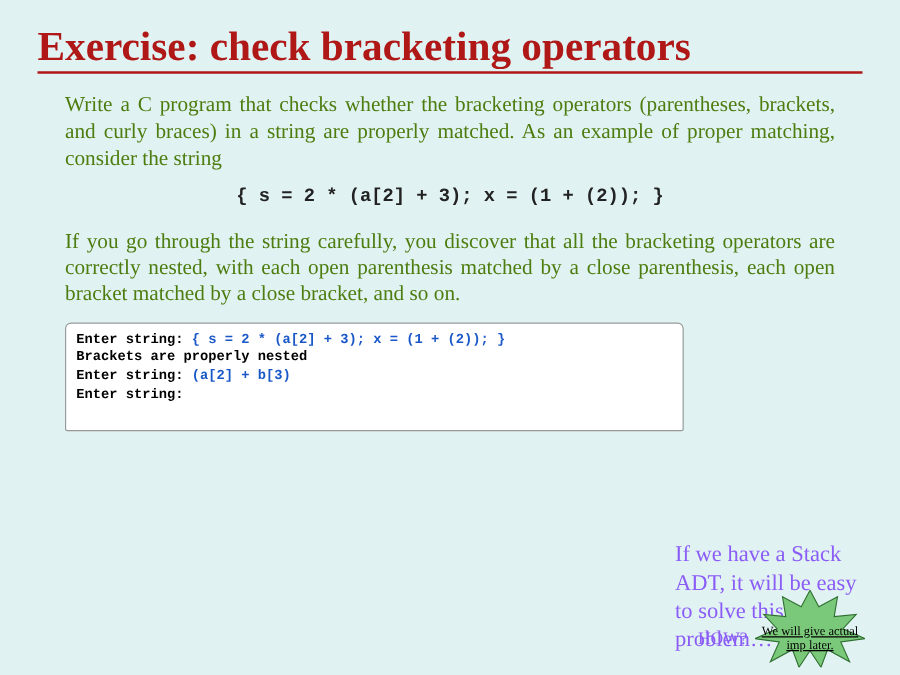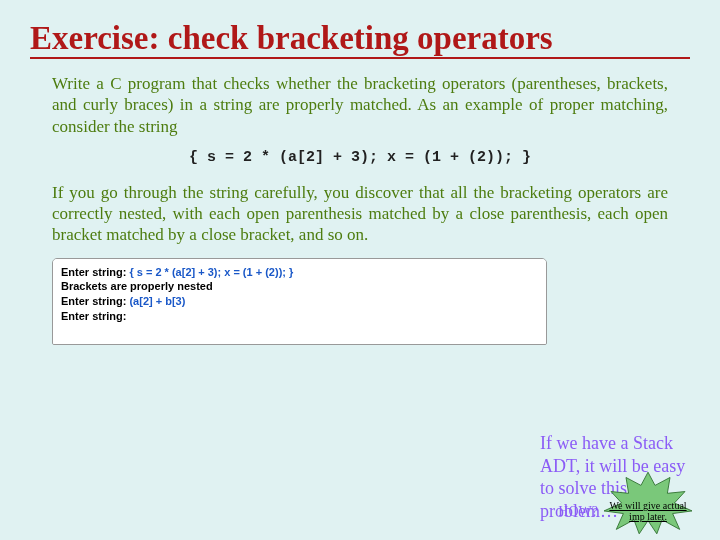--- a/index.html
+++ b/index.html
@@ -56,21 +56,21 @@
   .traffic {
     position: absolute;
     left: 5px; top: 4px;
     display: flex; gap: 4px;
   }
   .dot { width: 10px; height: 10px; border-radius: 50%; }
   .dot.red { background: #ff5f57; border: 1px solid #d0443e; }
   .dot.yel { background: #ffbd2e; border: 1px solid #d09e3e; }
   .dot.grn { background: #28c940; border: 1px solid #1f9a31; }
   .console {
-    font-family: Liberation Sans, sans-serif;
+    font-family: Liberation Mono, monospace;
     font-size: 11px;
     font-weight: bold;
     padding: 6px 8px 20px 8px;
     background: #fff;
     line-height: 1.35;
     white-space: pre-wrap;
   }
   .console .input { color: #1a58c8; }
   .sidenote {
     position: absolute;

